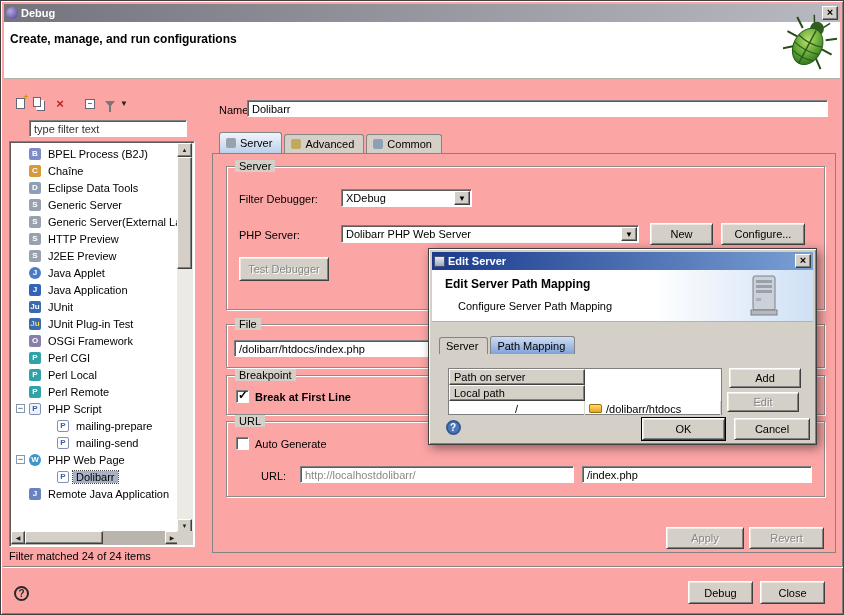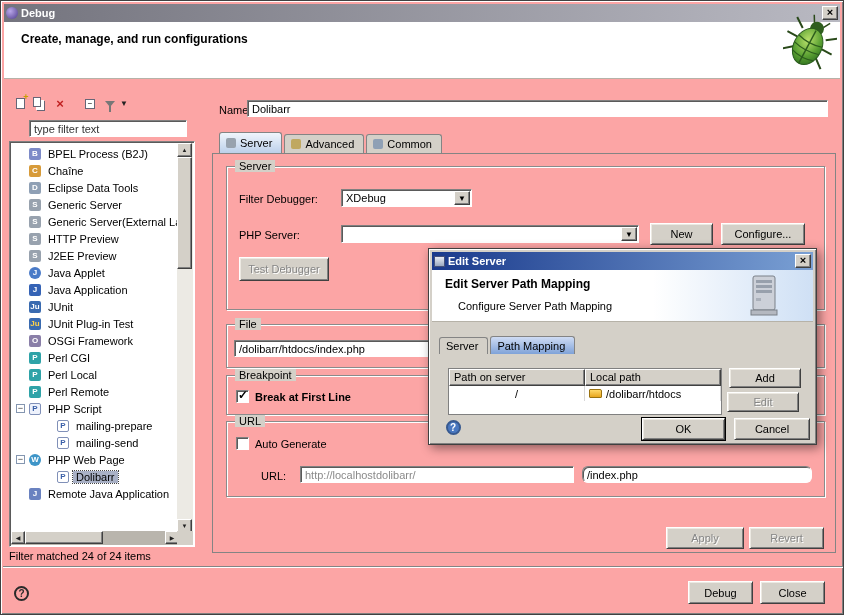--- a/index.html
+++ b/index.html
@@ -22,21 +22,21 @@
   .checkbox.checked:after{content:"✓";position:absolute;left:1px;top:-3px;font-weight:bold;font-size:12px;}
   .lbl{position:absolute;white-space:nowrap;}
 
   
   .titlebar{position:absolute;display:flex;align-items:center;padding:0 2px;}
   .titlebar .ttext{color:#fff;font-weight:bold;font-size:11px;flex:1;margin-left:3px;}
   .tclose{width:16px;height:14px;background:#d4d0c8;border:1px solid;border-color:#fff #404040 #404040 #fff;box-shadow:inset -1px -1px 0 #808080;font-size:11px;line-height:11px;text-align:center;font-weight:bold;}
   #main-titlebar{left:3px;top:3px;width:836px;height:18px;background:linear-gradient(90deg,#74747e,#b9b9c2);}
   #main-titlebar .ticon{width:12px;height:12px;border-radius:50%;background:radial-gradient(circle at 35% 35%,#b9a7e8,#4d3a8c);flex:none;}
   #banner{position:absolute;left:3px;top:21px;width:836px;height:57px;background:#fff;border-bottom:1px solid #b6b2a8;}
-  #banner-title{position:absolute;left:20px;top:31px;font-weight:bold;font-size:12px;}
+  #banner-title{position:absolute;left:9px;top:31px;font-weight:bold;font-size:12px;}
   #bug{position:absolute;left:782px;top:12px;}
 
   
   .tool{position:absolute;width:18px;height:17px;display:flex;align-items:center;justify-content:center;}
   .pageico{width:9px;height:11px;background:#fff;border:1px solid #667;position:relative;}
   .pageico.plus:after{content:"+";position:absolute;right:-5px;top:-7px;color:#c8a000;font-weight:bold;font-size:9px;}
   .dupico{width:8px;height:10px;background:#fff;border:1px solid #667;box-shadow:3px 3px 0 #fff,4px 4px 0 #667;}
   .delico{color:#c02020;font-weight:bold;font-size:13px;}
   .collico{width:10px;height:10px;border:1px solid #667;background:#fff;font-size:8px;line-height:8px;text-align:center;}
   .funnel{width:0;height:0;border-left:5px solid transparent;border-right:5px solid transparent;border-top:6px solid #777;position:relative;}
@@ -69,21 +69,21 @@
 
   
   #edit-dialog{position:absolute;left:427px;top:247px;width:389px;height:197px;background:#d4d0c8;border:1px solid #404040;box-shadow:inset 1px 1px 0 #fff,inset -1px -1px 0 #808080,3px 3px 10px rgba(0,0,0,0.45);z-index:20;}
   #edit-titlebar{left:3px;top:3px;width:381px;height:18px;background:linear-gradient(90deg,#1a3a8c,#7aa0d4);}
   #edit-titlebar .ticon{width:11px;height:11px;background:linear-gradient(#e8ecf4,#9aa8c0);border:1px solid #44507a;flex:none;}
   #edit-banner{position:absolute;left:3px;top:21px;width:381px;height:52px;background:linear-gradient(90deg,#ffffff 58%,#cfe0f5);border-bottom:1px solid #b6b2a8;}
   #edit-heading{position:absolute;left:13px;top:7px;font-weight:bold;font-size:12px;}
   #edit-subheading{position:absolute;left:26px;top:30px;}
   #server-img{position:absolute;right:34px;top:4px;}
   #map-table{position:absolute;left:19px;top:119px;width:274px;height:47px;background:#fff;border:1px solid #808080;}
-  .map-head{display:flex;height:17px;}
+  .map-head{display:flex;height:32px;flex-direction:column;}
   .map-hcell{background:#d4d0c8;border:1px solid;border-color:#fff #404040 #404040 #fff;box-shadow:inset -1px -1px 0 #808080;padding:1px 4px;font-size:11px;width:136px;overflow:hidden;white-space:nowrap;}
   .map-row{display:flex;height:15px;align-items:center;}
   .map-cell{width:136px;padding:0 4px;white-space:nowrap;overflow:hidden;display:flex;align-items:center;border-right:1px solid #d8d8d8;height:100%;}
   .map-cell.c1{justify-content:center;}
   .folder-icon{width:13px;height:9px;background:linear-gradient(#ffd96a,#e8a61e);border:1px solid #9a7210;margin-right:4px;flex:none;border-radius:1px 2px 1px 1px;}
   .qcircle{width:15px;height:15px;border:2px solid #2a2a2a;border-radius:50%;font-size:10px;font-weight:bold;display:flex;align-items:center;justify-content:center;color:#2a2a2a;}
   .qcircle.blue{background:#4a78c0;border-color:#37598f;color:#fff;}
   .flatbtn{position:absolute;display:flex;align-items:center;justify-content:center;background:transparent;border:none;}
   #footer-sep{position:absolute;left:2px;top:565px;width:840px;border-top:1px solid #848484;border-bottom:1px solid #fff;}
 </style>
@@ -282,20 +282,21 @@
 
   <div class="group" style="left:225px;top:165px;width:599px;height:144px;">
     <span class="legend">Server</span>
     <span class="lbl" style="left:12px;top:26px;">Filter Debugger:</span>
     <div class="combo" style="left:114px;top:22px;width:131px;height:18px;">
       <span class="cval">XDebug</span>
       <span class="cbtn">▼</span>
     </div>
     <span class="lbl" style="left:12px;top:62px;">PHP Server:</span>
     <div class="combo" style="left:114px;top:58px;width:298px;height:18px;">
+      <span class="cval">Dolibarr PHP Web Server</span>
       <span class="cbtn">▼</span>
     </div>
     <div class="btn" style="left:423px;top:56px;width:63px;height:22px;">New</div>
     <div class="btn" style="left:494px;top:56px;width:84px;height:22px;">Configure...</div>
     <div class="btn disabled" style="left:12px;top:90px;width:90px;height:24px;">Test Debugger</div>
   </div>
 
   <div class="group" style="left:225px;top:323px;width:599px;height:44px;">
     <span class="legend">File</span>
     <input class="field" style="left: 7px; top: 15px; width: 468px; height: 17px;" value="/dolibarr/htdocs/index.php">
@@ -306,21 +307,21 @@
     <span class="checkbox checked" style="left:9px;top:14px;"></span>
     <span class="lbl" style="left:28px;top:15px;font-weight:bold;">Break at First Line</span>
   </div>
 
   <div class="group" style="left:225px;top:420px;width:599px;height:76px;">
     <span class="legend">URL</span>
     <span class="checkbox" style="left:9px;top:15px;"></span>
     <span class="lbl" style="left:28px;top:16px;">Auto Generate</span>
     <span class="lbl" style="left:34px;top:48px;">URL:</span>
     <input class="field gray" style="left: 73px; top: 44px; width: 274px; height: 17px;" value="http://localhostdolibarr/">
-    <input class="field" style="left: 355px; top: 44px; width: 230px; height: 17px; border-radius: 6px;" value="/index.php">
+    <input class="field" style="left: 355px; top: 44px; width: 230px; height: 17px;" value="/index.php">
   </div>
 
   <div class="btn disabled" style="left:665px;top:526px;width:78px;height:22px;">Apply</div>
   <div class="btn disabled" style="left:748px;top:526px;width:75px;height:22px;">Revert</div>
 
   <div id="footer-sep"></div>
   <div class="flatbtn" style="left:8px;top:580px;width:25px;height:24px;">
     <span class="qcircle">?</span>
   </div>
   <div class="btn" style="left:687px;top:580px;width:65px;height:23px;">Debug</div>

